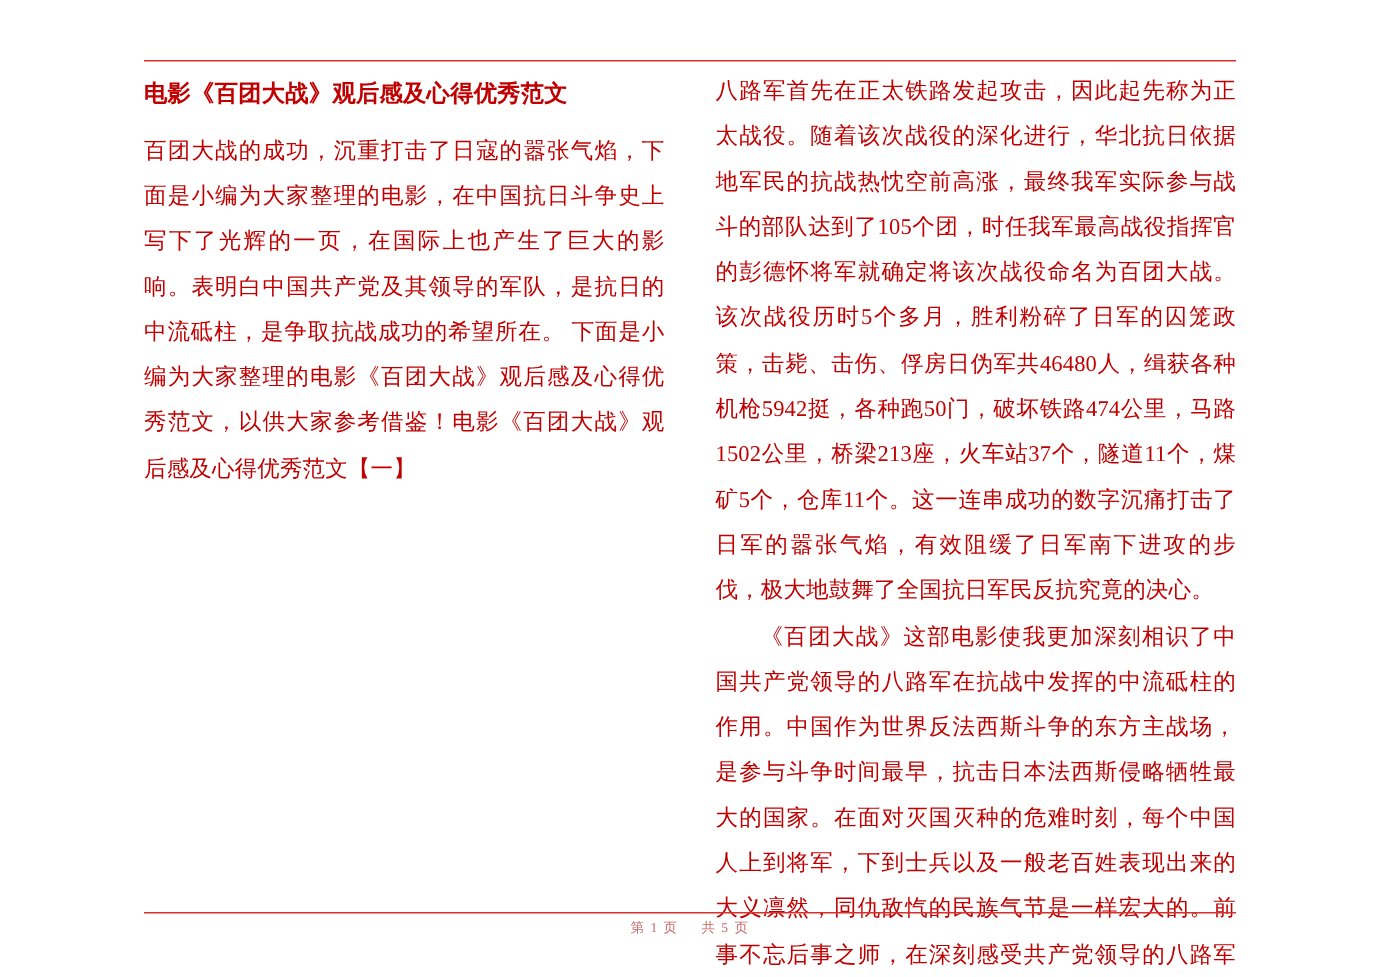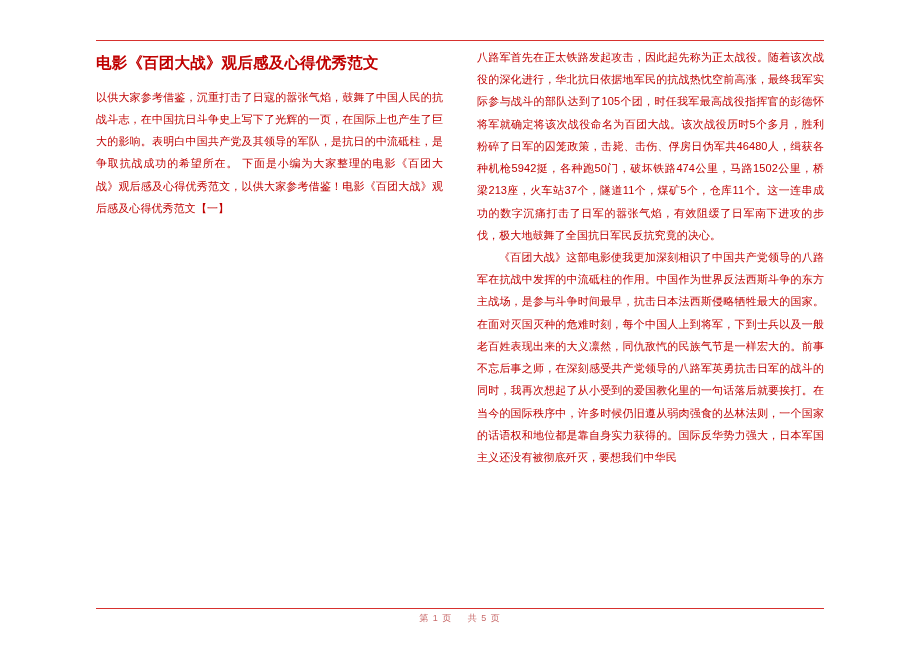--- a/index.html
+++ b/index.html
@@ -13,20 +13,21 @@
     font-family: "Liberation Sans", sans-serif;
     color: #c00000;
   }
   .page {
     position: relative;
     width: 920px;
     height: 651px;
     box-sizing: border-box;
     background: #ffffff;
     overflow: hidden;
+    font-family: Liberation Serif, serif;
   }
   .rule {
     position: absolute;
     left: 96px;
     right: 96px;
     top: 40px;
     height: 0;
     border-top: 1px solid #d7312e;
   }
   .rule.bottom {
@@ -48,21 +49,21 @@
   .doc-title {
     font-size: 15.5px;
     font-weight: bold;
     color: #c00000;
     letter-spacing: 0.2px;
     margin: 6px 0 12px 0;
     line-height: 1.4;
   }
   p {
     margin: 0 0 0 0;
-    font-size: 11px;
+    font-size: 15px;
     line-height: 2.02;
     color: #c00000;
     text-align: justify;
     text-justify: inter-ideograph;
     letter-spacing: 0.1px;
   }
   p.indent {
     text-indent: 2em;
   }
   .footer {
@@ -81,21 +82,21 @@
 <body>
 
 <div class="page">
 
   <div class="rule"></div>
 
   <div class="content">
 
     <div class="col">
       <div class="doc-title">电影《百团大战》观后感及心得优秀范文</div>
-      <p>以供大家参考借鉴，沉重打击了日寇的嚣张气焰，鼓舞了中国人民的抗战斗志，在中国抗日斗争史上写下了光辉的一页，在国际上也产生了巨大的影响。表明白中国共产党及其领导的军队，是抗日的中流砥柱，是争取抗战成功的希望所在。  下面是小编为大家整理的电影《百团大战》观后感及心得优秀范文，以供大家参考借鉴！电影《百团大战》观后感及心得优秀范文【一】</p>
+      <p>百团大战的成功，沉重打击了日寇的嚣张气焰，下面是小编为大家整理的电影，在中国抗日斗争史上写下了光辉的一页，在国际上也产生了巨大的影响。表明白中国共产党及其领导的军队，是抗日的中流砥柱，是争取抗战成功的希望所在。  下面是小编为大家整理的电影《百团大战》观后感及心得优秀范文，以供大家参考借鉴！电影《百团大战》观后感及心得优秀范文【一】</p>
     </div>
 
     <div class="col">
       <p>八路军首先在正太铁路发起攻击，因此起先称为正太战役。随着该次战役的深化进行，华北抗日依据地军民的抗战热忱空前高涨，最终我军实际参与战斗的部队达到了105个团，时任我军最高战役指挥官的彭德怀将军就确定将该次战役命名为百团大战。该次战役历时5个多月，胜利粉碎了日军的囚笼政策，击毙、击伤、俘房日伪军共46480人，缉获各种机枪5942挺，各种跑50门，破坏铁路474公里，马路1502公里，桥梁213座，火车站37个，隧道11个，煤矿5个，仓库11个。这一连串成功的数字沉痛打击了日军的嚣张气焰，有效阻缓了日军南下进攻的步伐，极大地鼓舞了全国抗日军民反抗究竟的决心。</p>
       <p class="indent">《百团大战》这部电影使我更加深刻相识了中国共产党领导的八路军在抗战中发挥的中流砥柱的作用。中国作为世界反法西斯斗争的东方主战场，是参与斗争时间最早，抗击日本法西斯侵略牺牲最大的国家。在面对灭国灭种的危难时刻，每个中国人上到将军，下到士兵以及一般老百姓表现出来的大义凛然，同仇敌忾的民族气节是一样宏大的。前事不忘后事之师，在深刻感受共产党领导的八路军英勇抗击日军的战斗的同时，我再次想起了从小受到的爱国教化里的一句话落后就要挨打。在当今的国际秩序中，许多时候仍旧遵从弱肉强食的丛林法则，一个国家的话语权和地位都是靠自身实力获得的。国际反华势力强大，日本军国主义还没有被彻底歼灭，要想我们中华民</p>
     </div>
 
   </div>
 
   <div class="rule bottom"></div>

